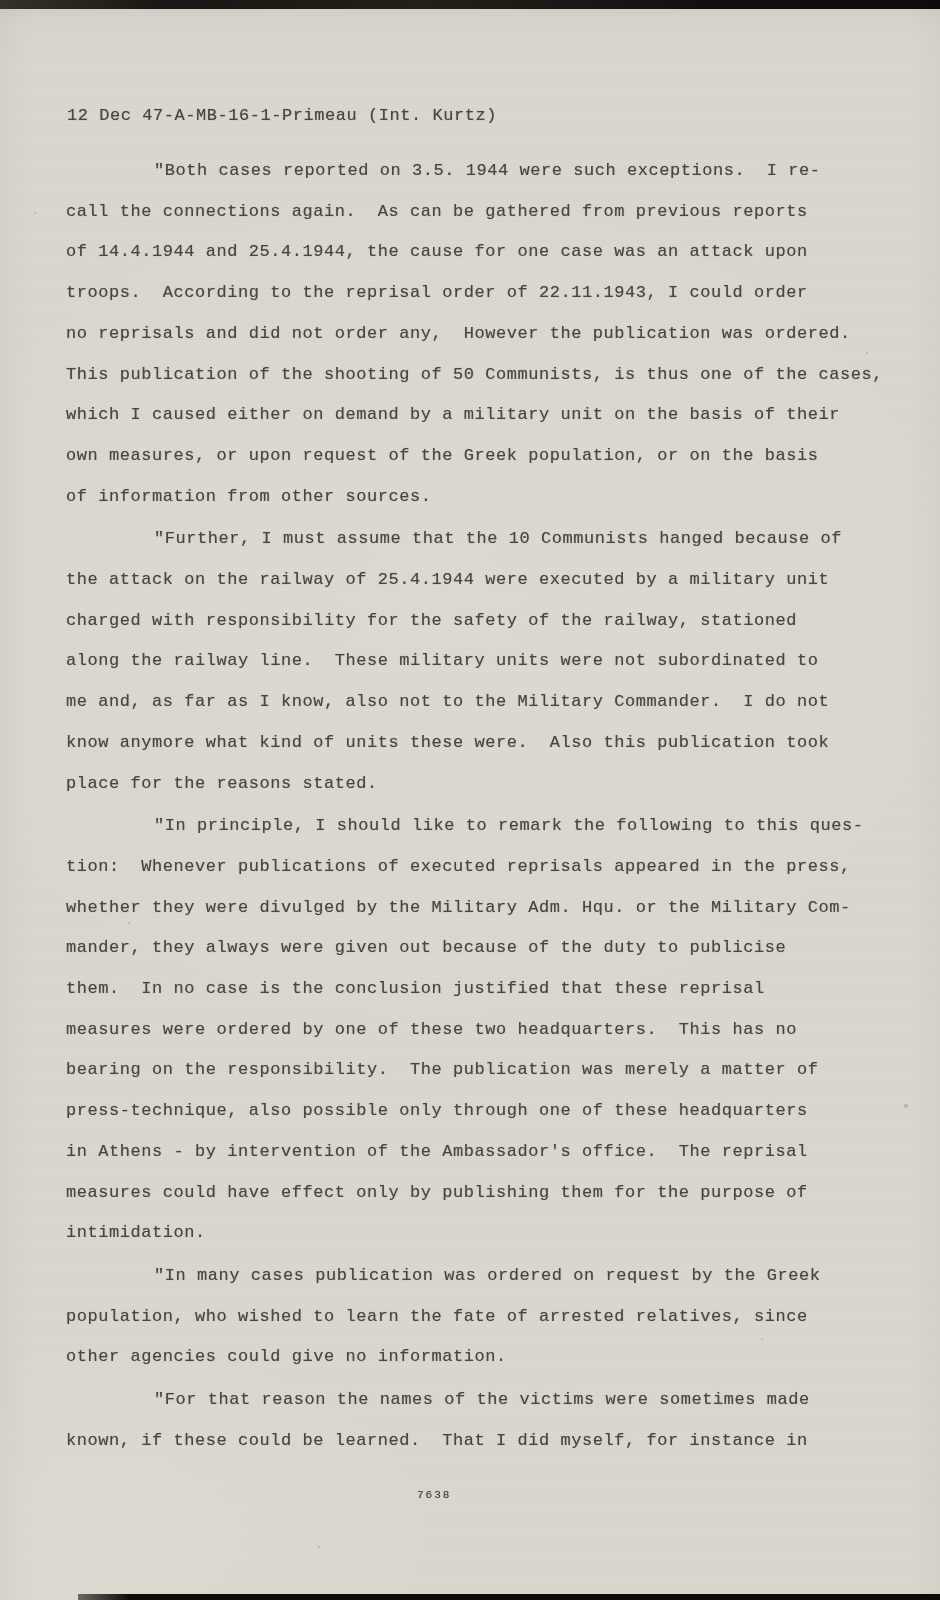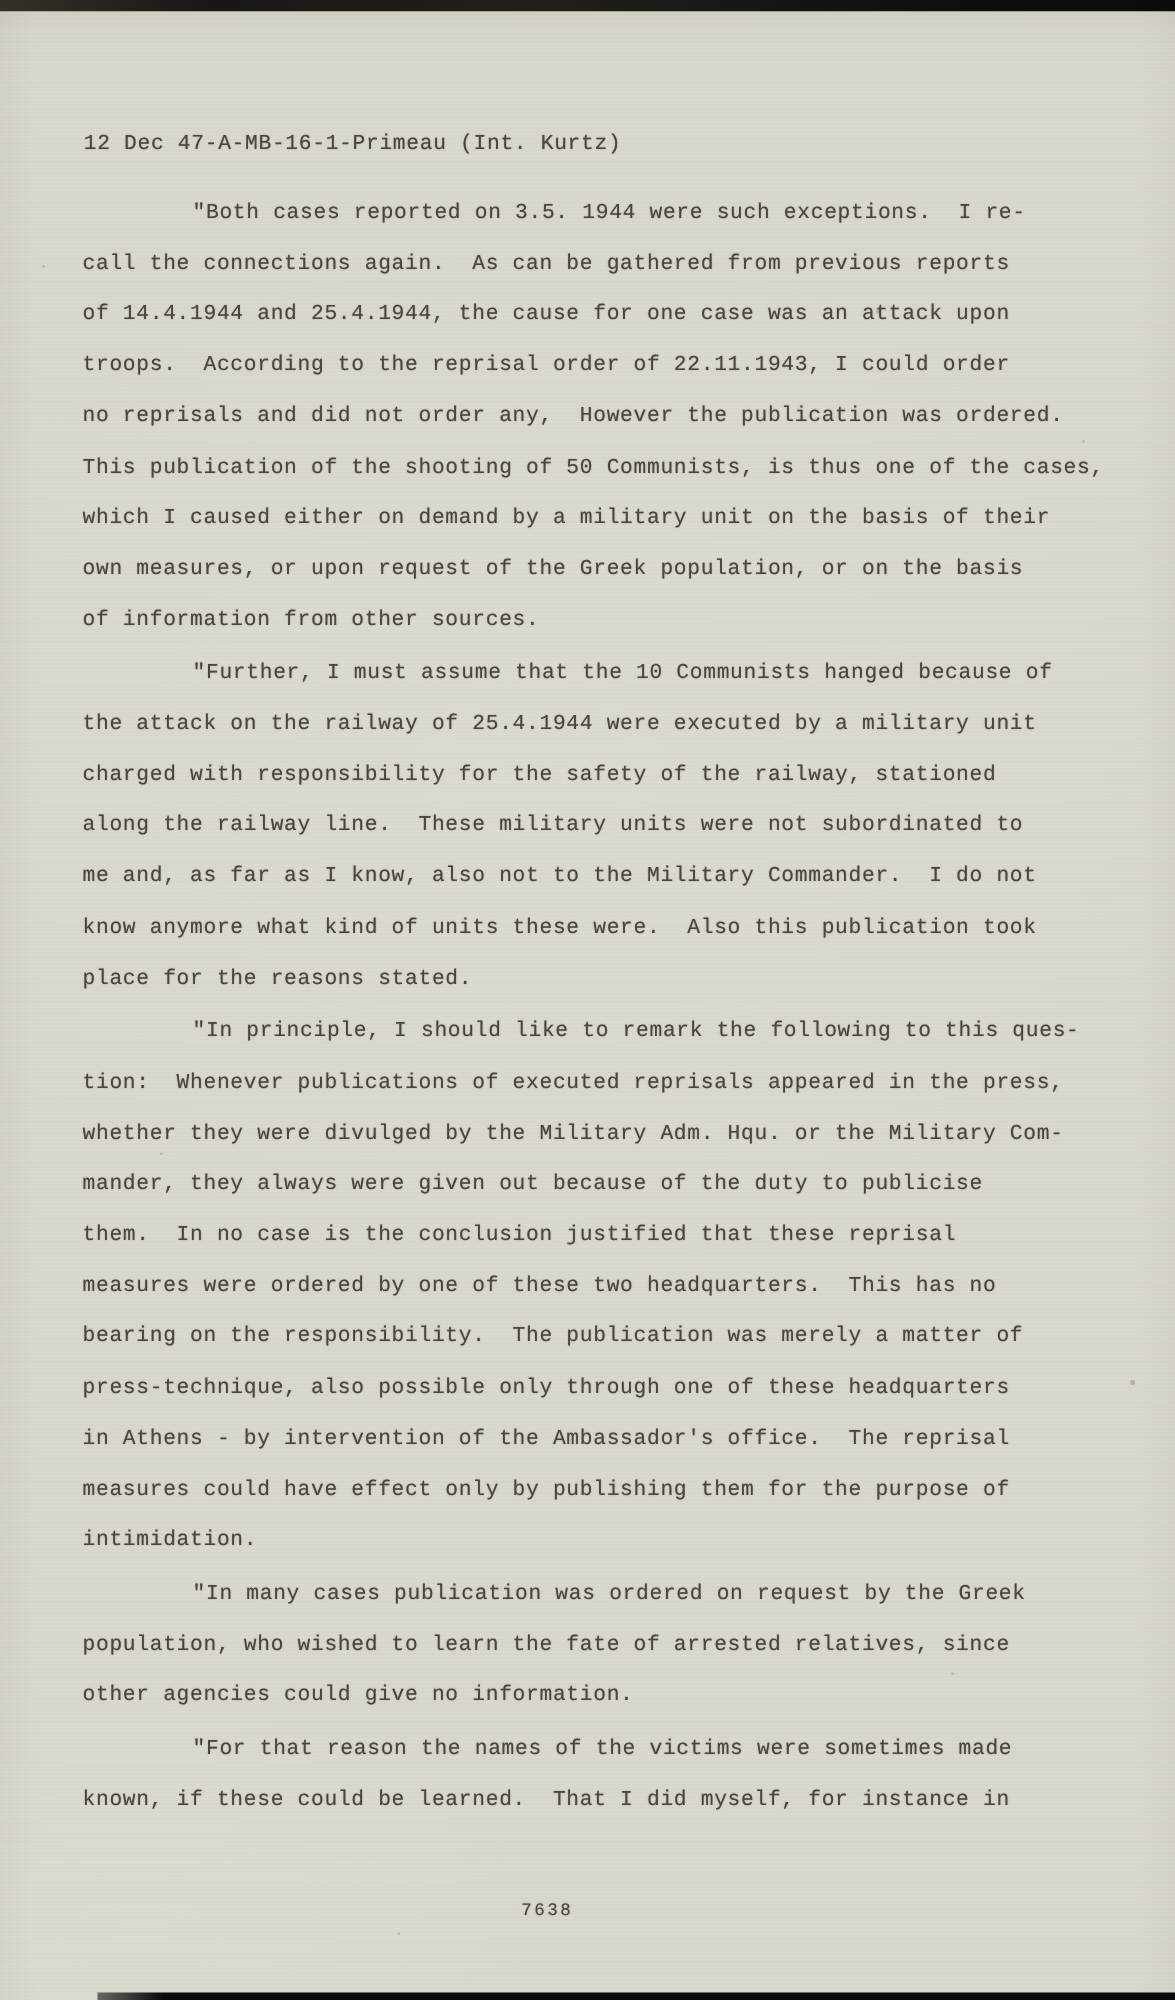--- a/index.html
+++ b/index.html
@@ -40,22 +40,22 @@
     position: absolute; top: 151px; left: 66px; width: 862px;
     font-size: 17px; line-height: 40.7px; letter-spacing: 0.55px;
     text-shadow: 0 0 1px rgba(74,70,63,0.50);
   }
   .doc-paragraph {
     white-space: pre-wrap;
     text-indent: 88px;
     margin-bottom: 2px;
   }
   .page-number {
-    position: absolute; top: 1521px; left: 417px;
-    font-size: 14px; letter-spacing: 2px;
+    position: absolute; top: 1489px; left: 417px;
+    font-size: 11px; letter-spacing: 2px;
     text-shadow: 0 0 1px rgba(74,70,63,0.5);
     text-align: right;
   }
   .speckles {
     position: absolute; top: 0; left: 0; width: 2px; height: 2px;
     background: transparent; border-radius: 50%;
     box-shadow:
       702px 248px 0 1px rgba(100,94,84,0.35),
       905px 1105px 0 1px rgba(100,94,84,0.30),
       128px  922px 0 0 rgba(100,94,84,0.30),

